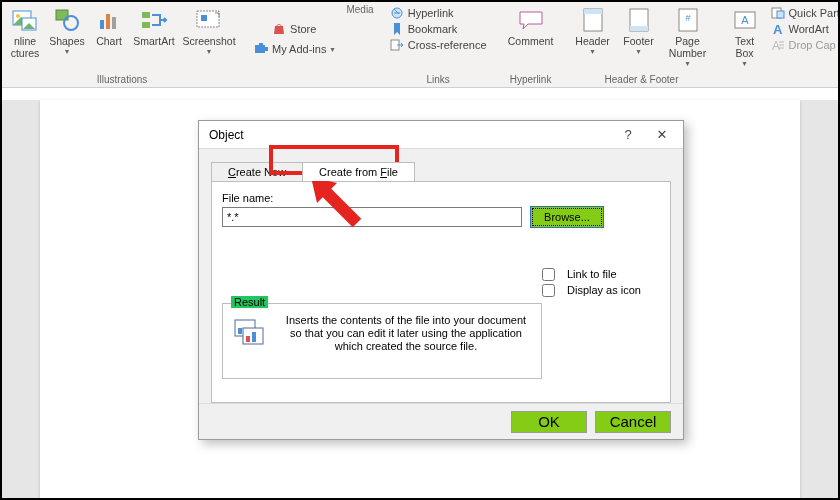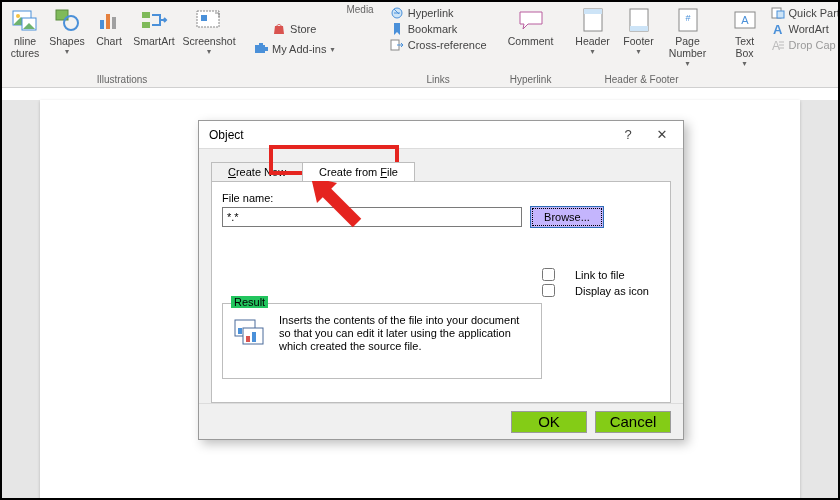--- a/index.html
+++ b/index.html
@@ -124,40 +124,40 @@
     border:1px solid #7a7a7a;
     background:#fff;
     font-size:11px;
     padding:0 4px;
   }
   .browse-btn {
     width:74px; height:22px;
     border:1px solid #2f6fb5;
     outline:1px dotted #000;
     outline-offset:-3px;
-    background:#c4b5fd;
+    background:#84cc16;
     font-size:11px;
     cursor:default;
   }
   .chk-col { margin-top:40px; margin-left:320px; display:flex; flex-direction:column; gap:3px;}
-  .chk { display:flex; align-items:center; gap:20px; font-size:11px;}
+  .chk { display:flex; align-items:flex-start; gap:12px; font-size:11px;}
   .chk input { width:13px; height:13px; margin:0;}
   .result-box {
     border:1px solid #bdbdbd;
     margin-top:6px;
     padding: 10px 8px 8px 8px;
     position:relative;
     width: 320px;
     height: 76px;
   }
   .result-box .legend {
     position:absolute; top:-8px; left:8px;
     background:#22c55e; padding:0 3px; font-size:11px;
   }
-  .result-inner { display:flex; gap:8px; align-items:flex-start;}
+  .result-inner { display:flex; gap:8px; align-items:flex-start;text-align:center;}
   .result-icon { width:40px; height:40px; flex:none;}
   .result-text { font-size:11px; line-height:13px;}
   .dlg-footer {
     height:36px; display:flex; align-items:center; justify-content:flex-end;
     gap:8px; padding:0 12px;
     border-top:1px solid #dcdcdc;
     background:#f0f0f0;
   }
   .dlg-btn {
     width:76px; height:22px;

